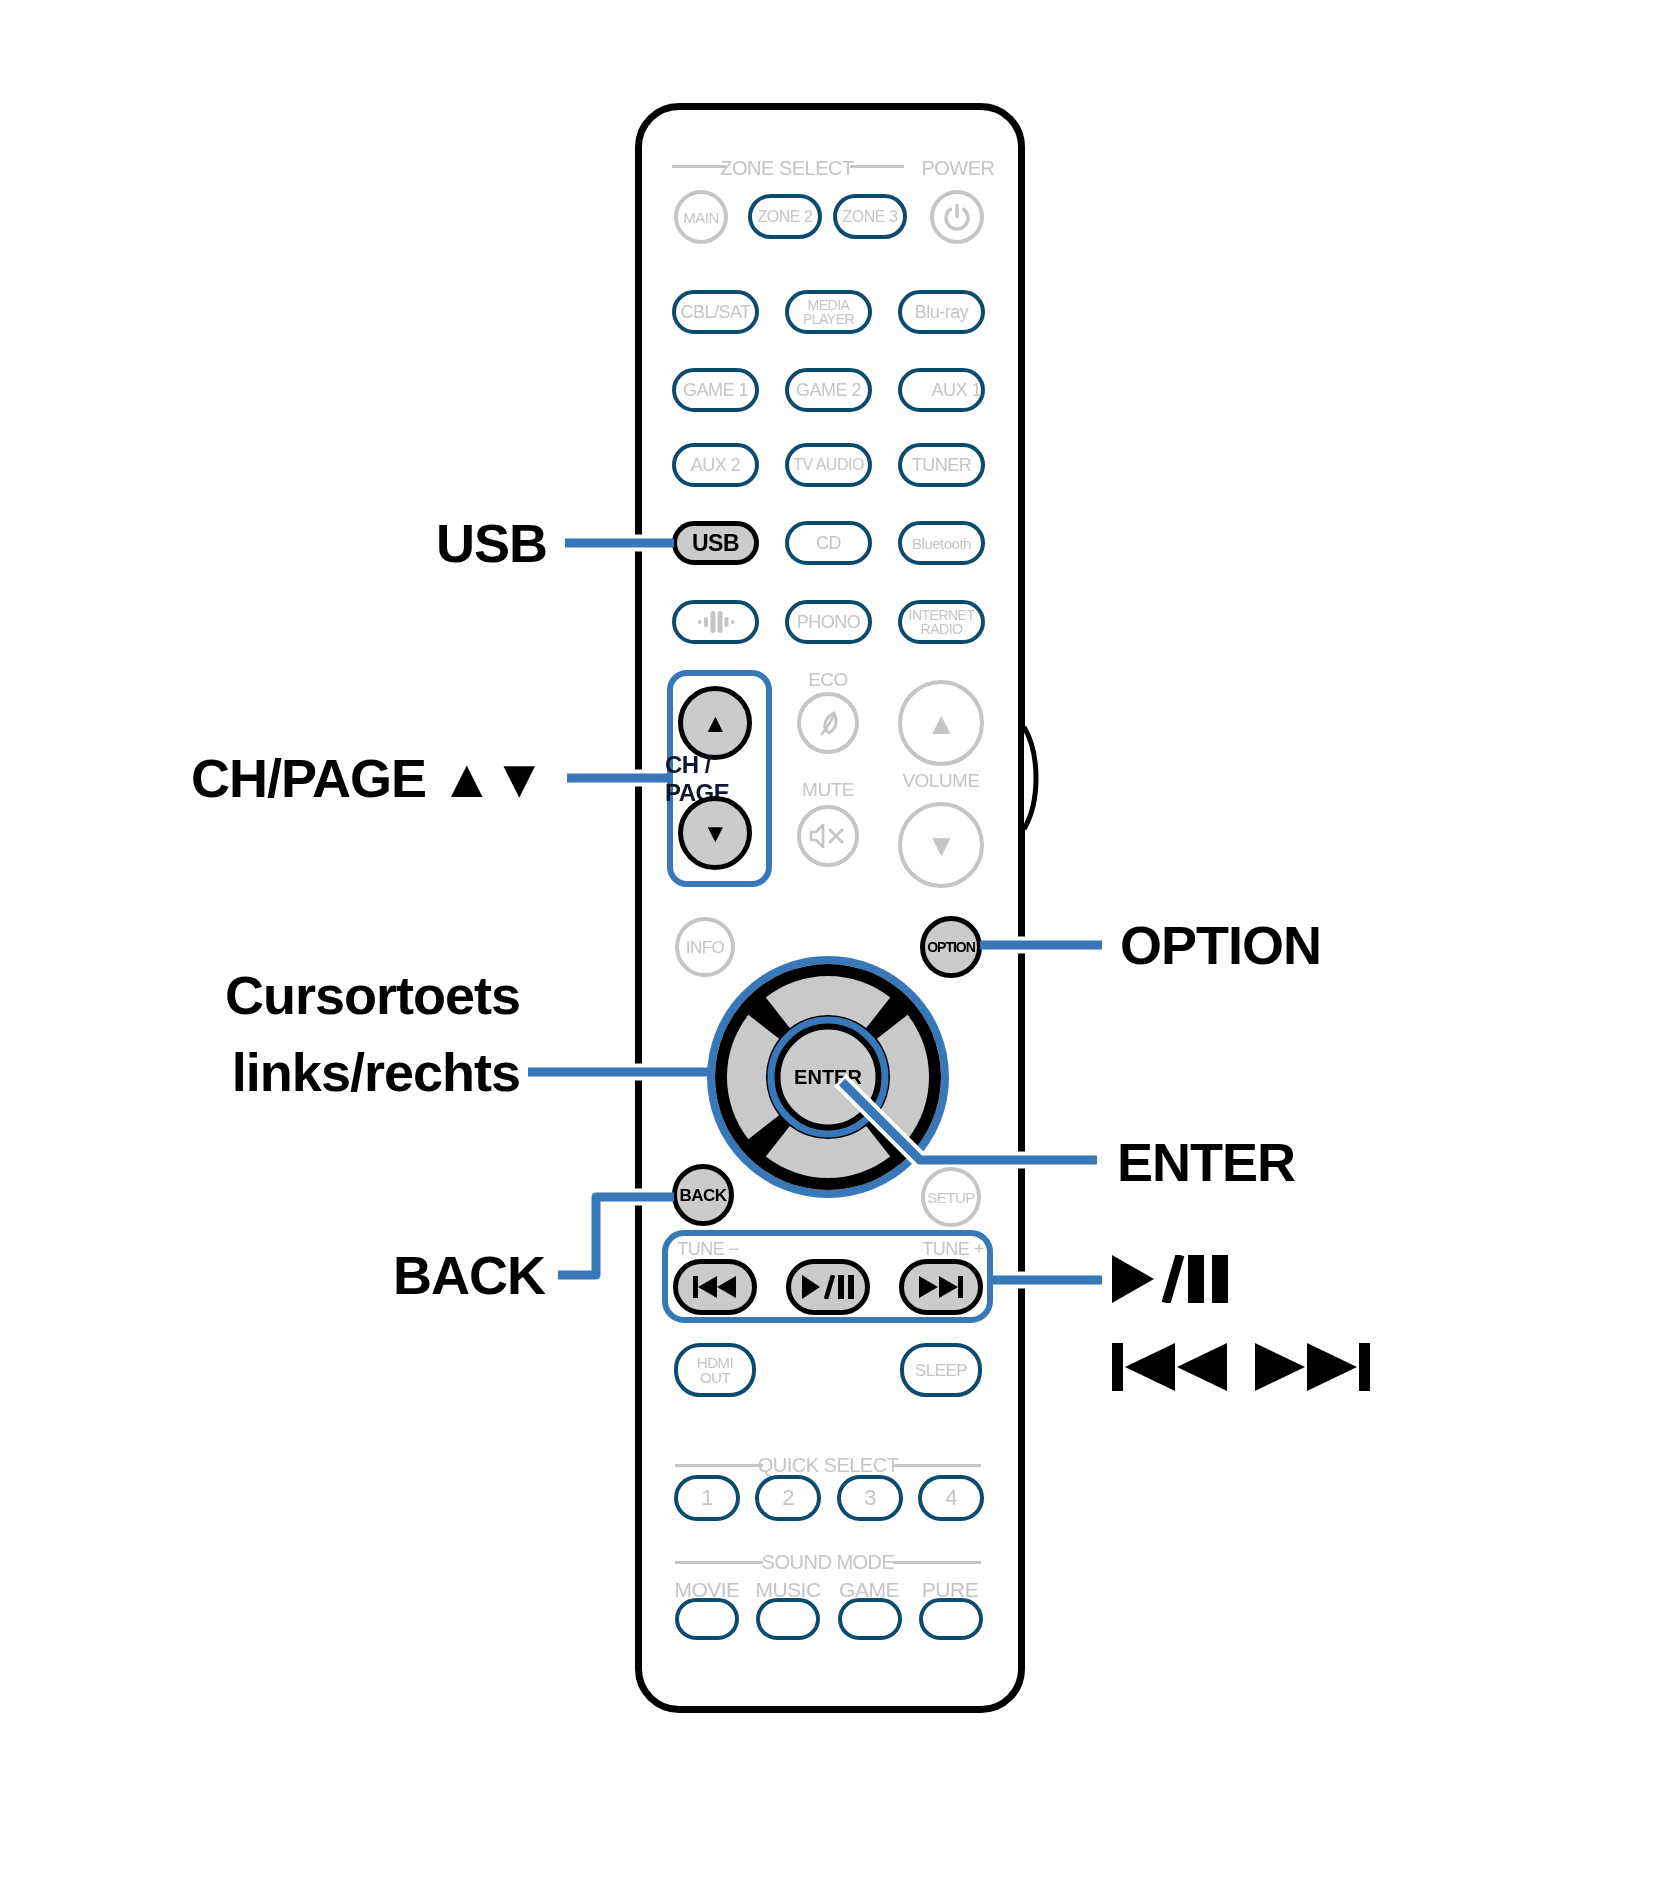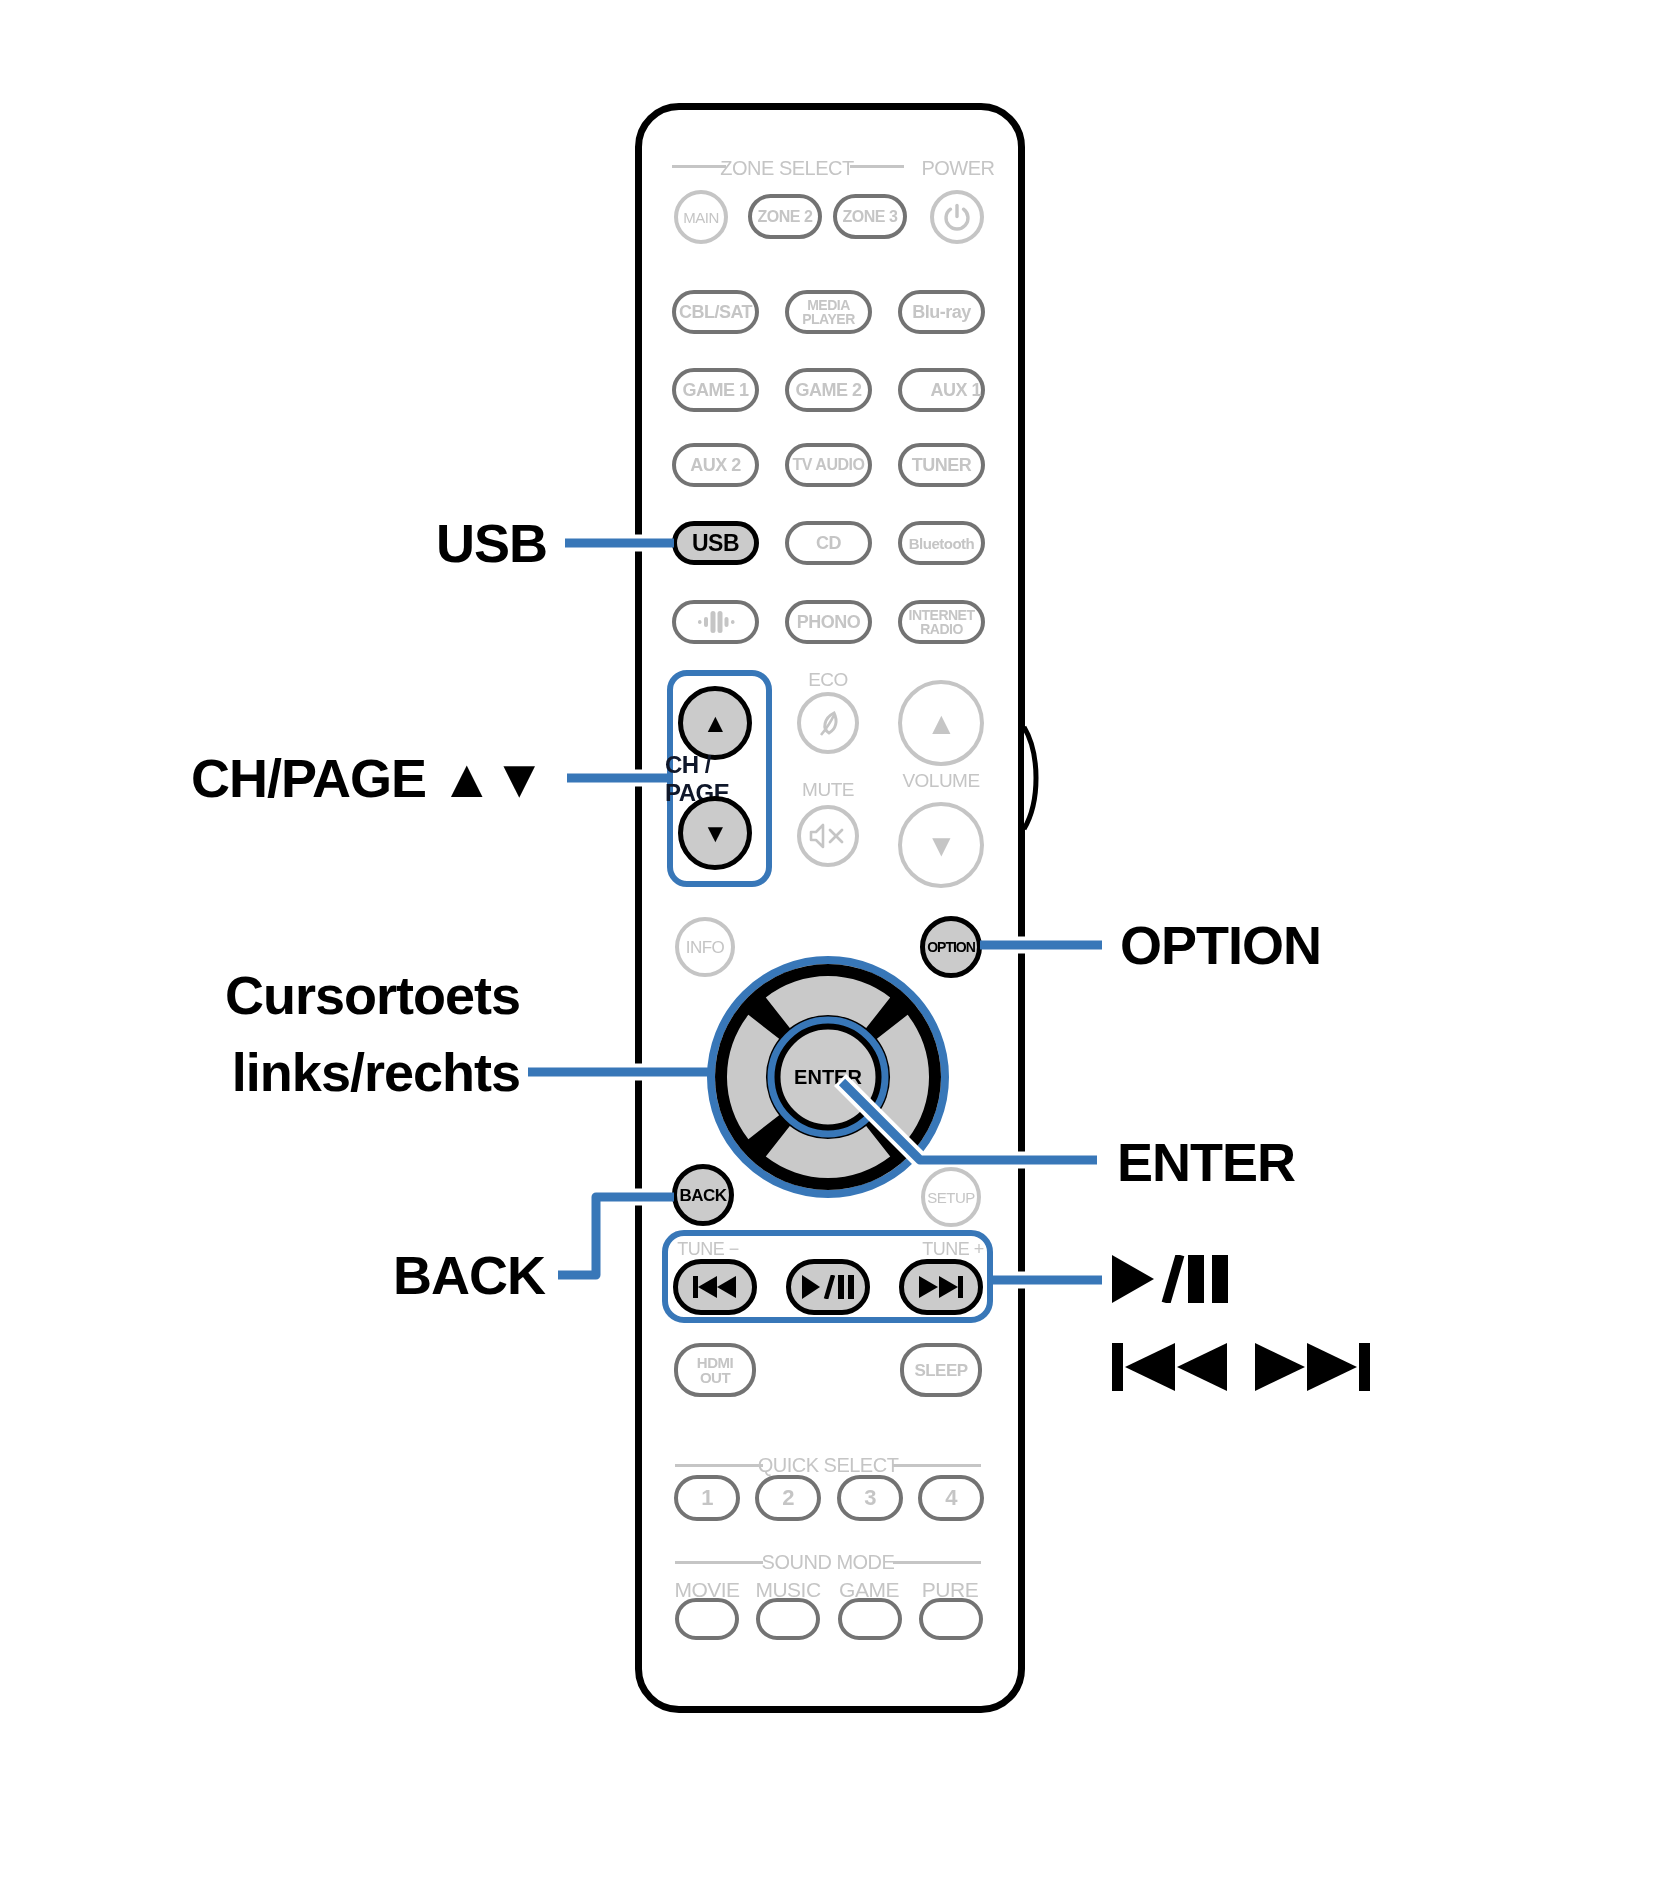--- a/index.html
+++ b/index.html
@@ -3,22 +3,22 @@
 <meta charset="utf-8">
 <style>
   html,body{margin:0;padding:0;background:#fff;}
   .canvas{position:relative;width:1665px;height:1878px;background:#fff;overflow:hidden;
           font-family:"Liberation Sans",sans-serif;}
   .abs{position:absolute;box-sizing:border-box;}
   
   .remote-body{border:7px solid #000;border-radius:44px;background:#fff;}
   .side-bump{pointer-events:none;}
   
-  .ov{border:4px solid #737373;border-radius:26px;color:#C5C5C5;display:flex;flex-direction:column;
-      align-items:center;justify-content:center;text-align:center;letter-spacing:-0.5px;line-height:1.0;font-weight:bold;}
+  .ov{border:4px solid #0c4a6e;border-radius:26px;color:#C5C5C5;display:flex;flex-direction:column;
+      align-items:center;justify-content:center;text-align:center;letter-spacing:-0.5px;line-height:1.0;}
   .ci{border:4px solid #C5C5C5;border-radius:50%;color:#C5C5C5;display:flex;flex-direction:column;
       align-items:center;justify-content:center;text-align:center;letter-spacing:-0.5px;line-height:1.0;}
   
   .act{background:#CBCBCB;border:5px solid #000;color:#000;font-weight:bold;}
   
   .lab{color:#C5C5C5;letter-spacing:-0.5px;display:flex;align-items:center;justify-content:center;
        text-align:center;line-height:1.0;white-space:nowrap;}
   .dash{background:#C5C5C5;height:3px;}
   
   .frame{border:6px solid #3877B8;border-radius:22px;background:transparent;}

